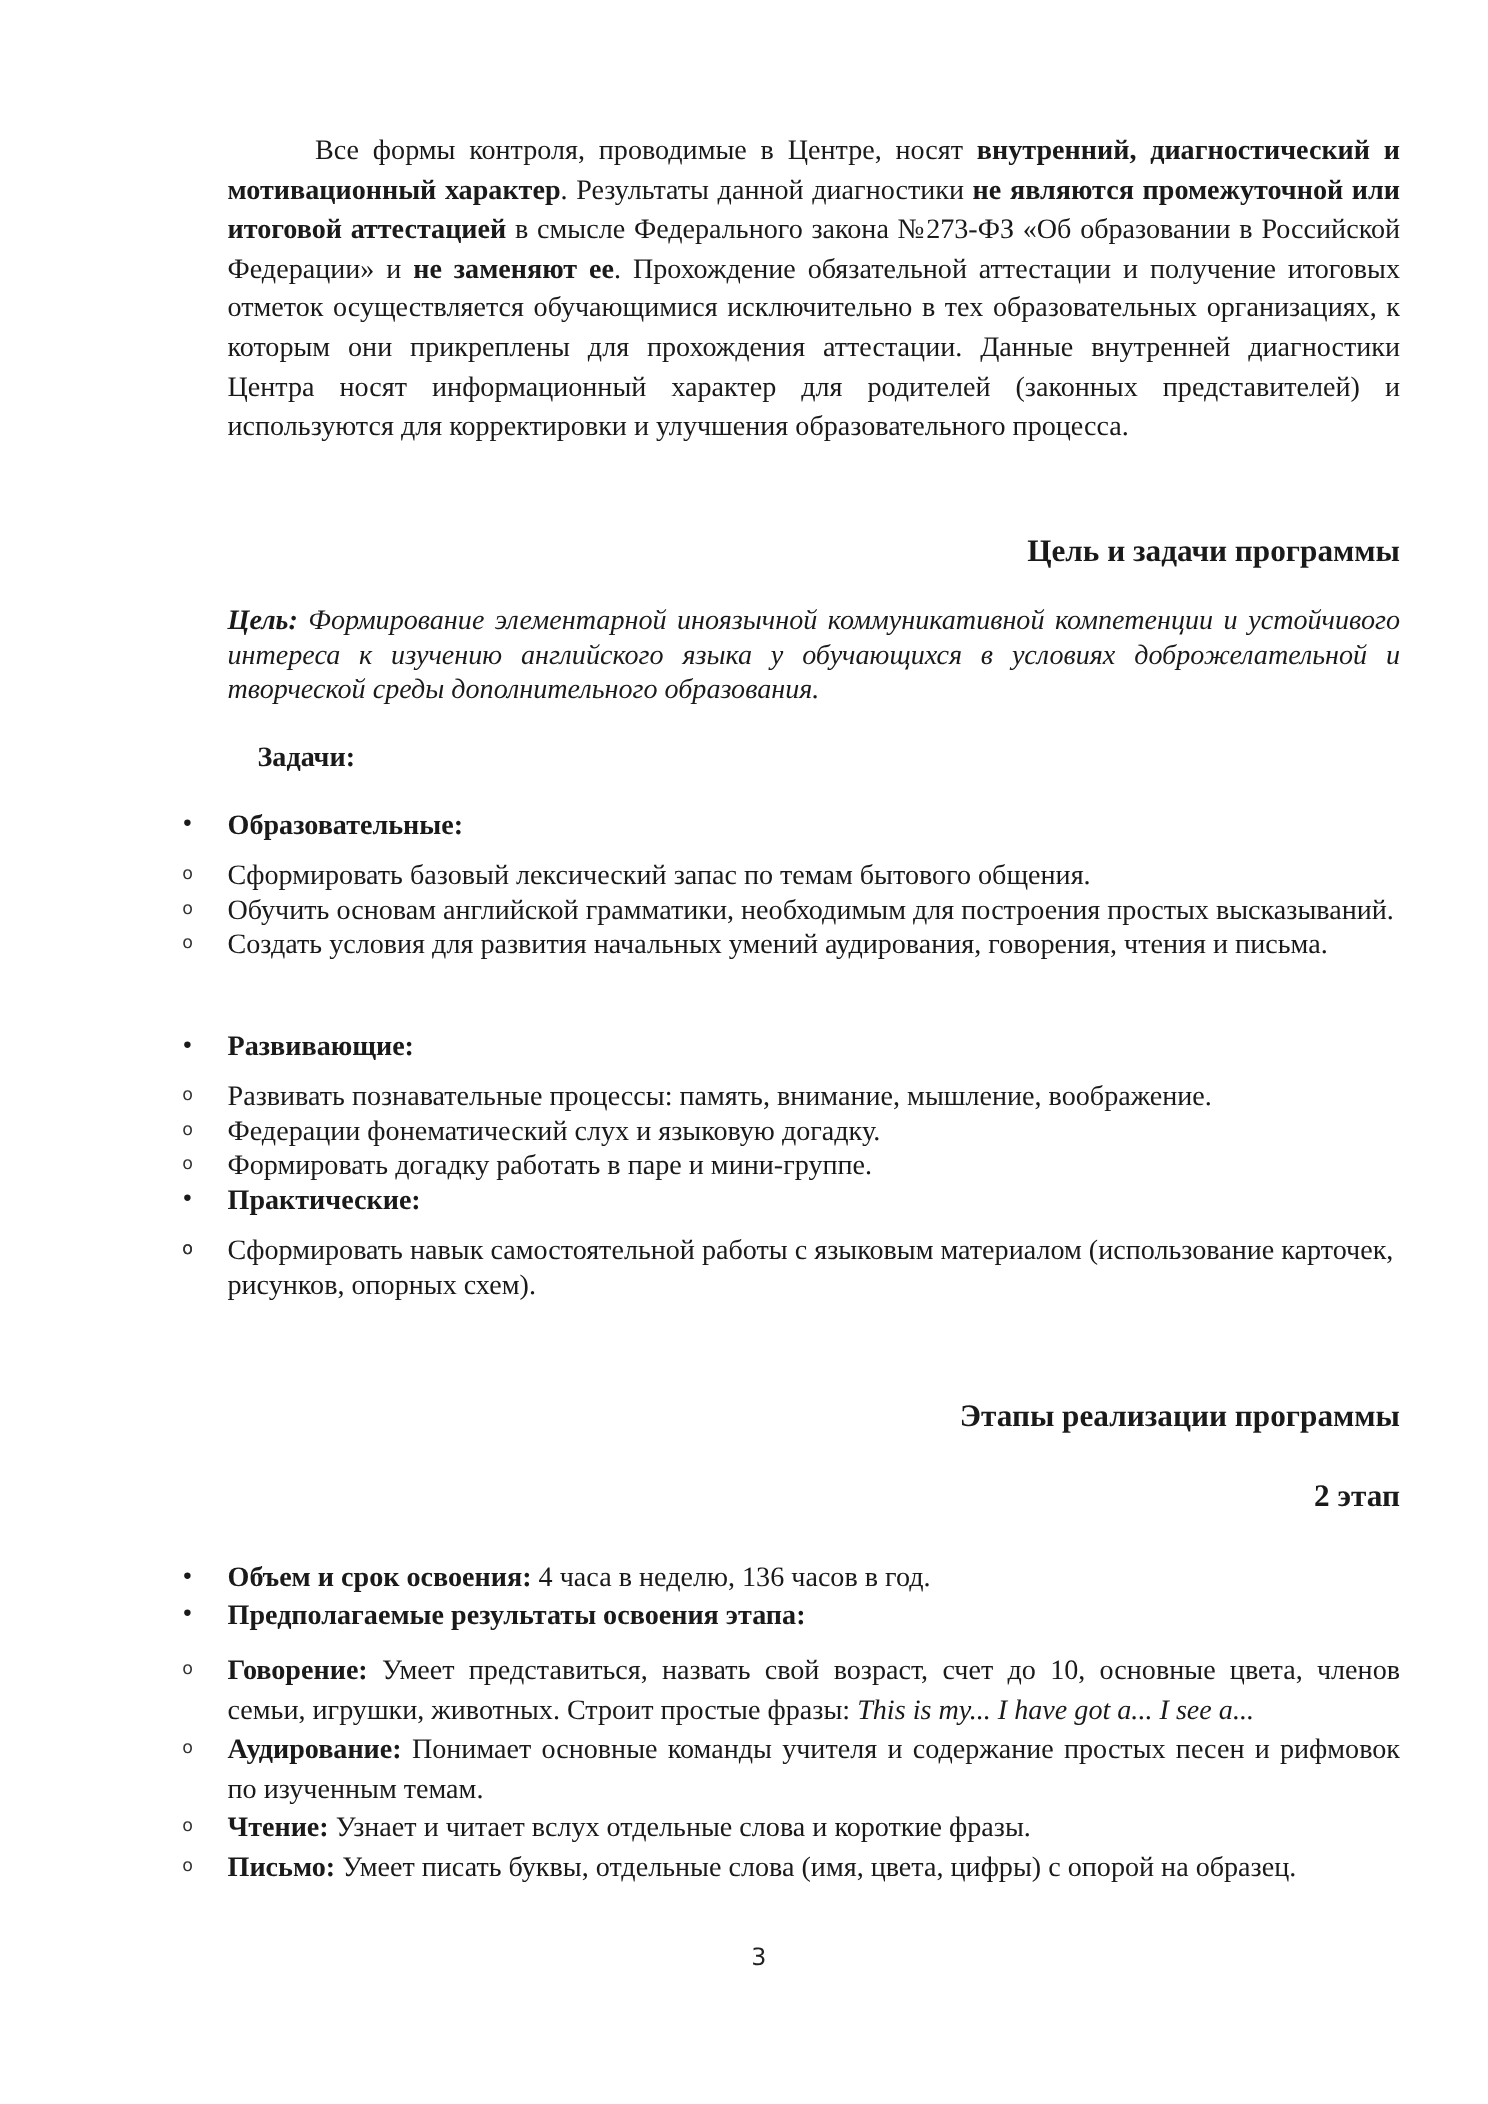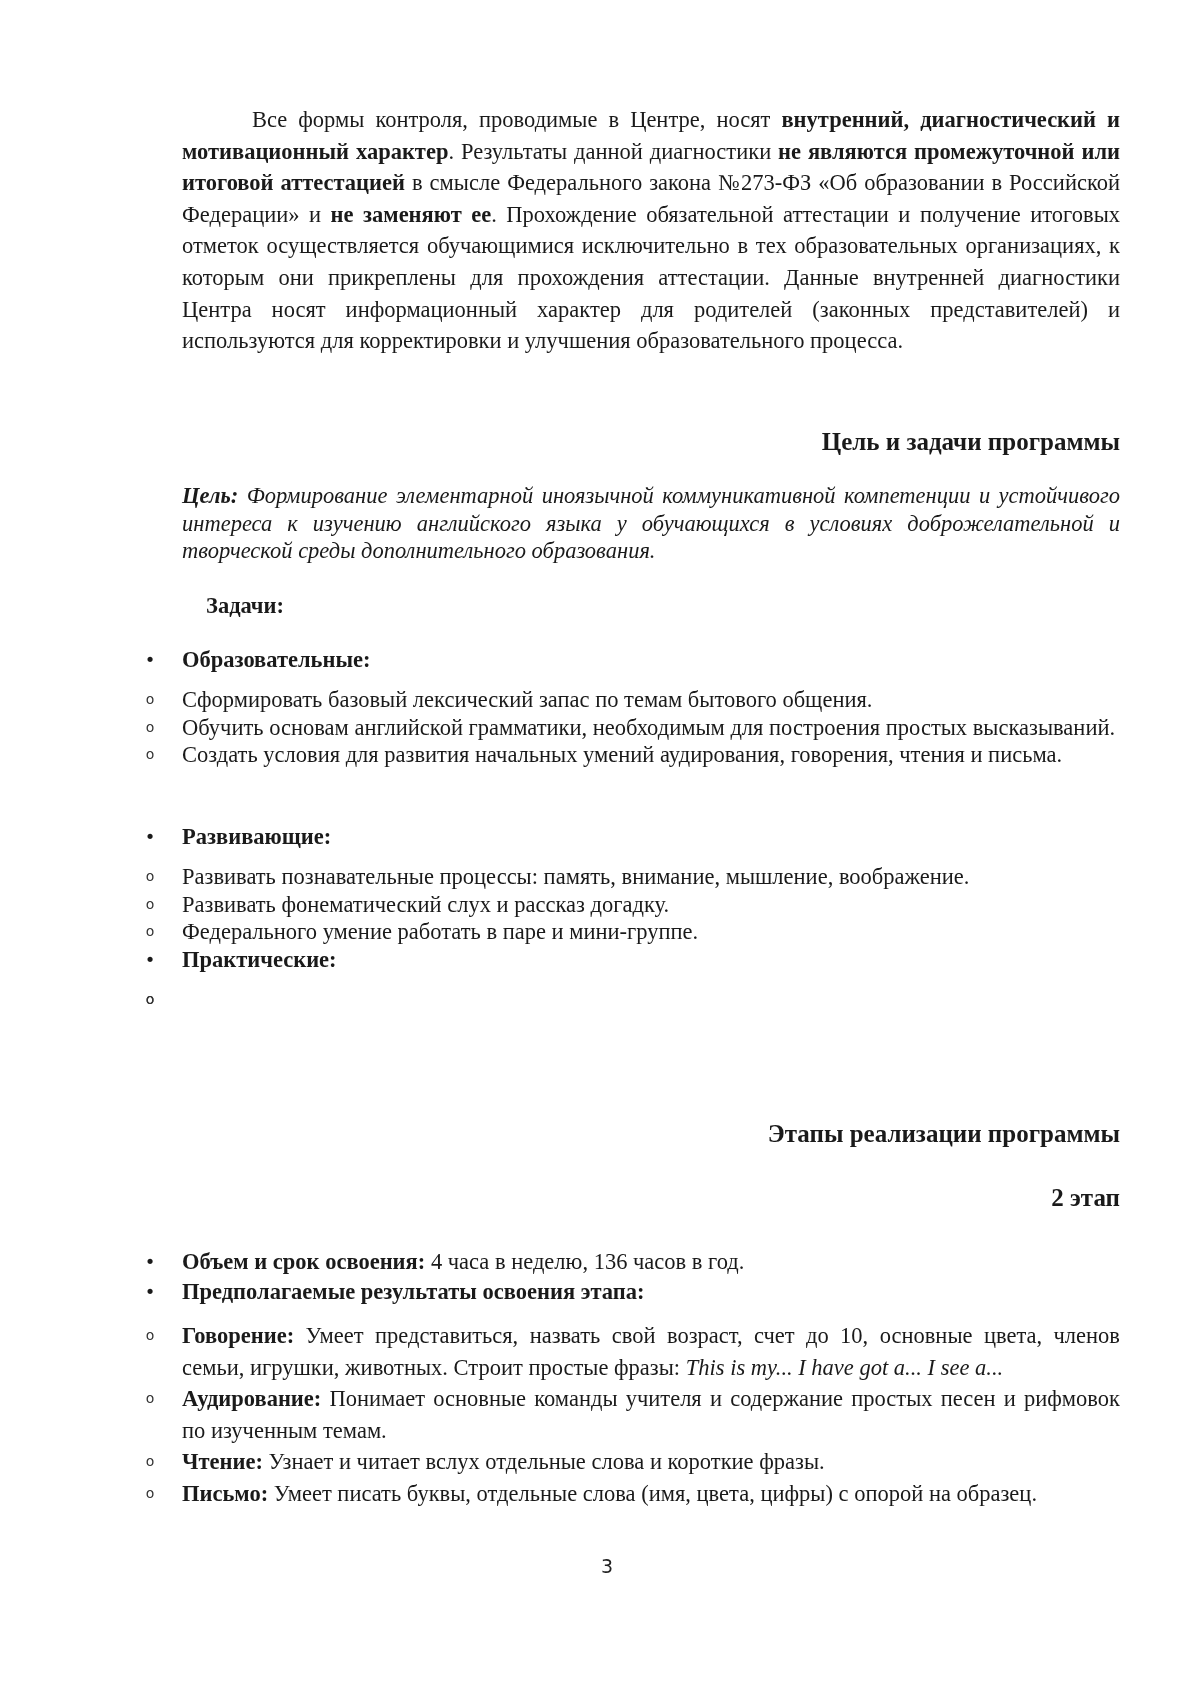--- a/index.html
+++ b/index.html
@@ -61,28 +61,28 @@
   <ul class="list" style="top:646px;">
     <li class="li" style="height:40px;"><span class="marker dot">•</span><b>Образовательные:</b></li>
     <li class="li"><span class="marker circ">o</span><span>Сформировать базовый лексический запас по темам бытового общения.</span></li>
     <li class="li"><span class="marker circ">o</span><span>Обучить основам английской грамматики, необходимым для построения простых высказываний.</span></li>
     <li class="li"><span class="marker circ">o</span><span>Создать условия для развития начальных умений аудирования, говорения, чтения и письма.</span></li>
   </ul>
 
   <ul class="list" style="top:823px;">
     <li class="li" style="height:40px;"><span class="marker dot">•</span><b>Развивающие:</b></li>
     <li class="li"><span class="marker circ">o</span><span>Развивать познавательные процессы: память, внимание, мышление, воображение.</span></li>
-    <li class="li"><span class="marker circ">o</span><span>Развивать фонематический слух и рассказ догадку.</span></li>
-    <li class="li"><span class="marker circ">o</span><span>Федерального умение работать в паре и мини-группе.</span></li>
+    <li class="li"><span class="marker circ">o</span><span>Федерации фонематический слух и языковую догадку.</span></li>
+    <li class="li"><span class="marker circ">o</span><span>Формировать догадку работать в паре и мини-группе.</span></li>
   </ul>
 
   <ul class="list" style="top:946px;">
     <li class="li" style="height:40px;"><span class="marker dot">•</span><b>Практические:</b></li>
     <li class="li"><span class="marker circ">o</span></li>
-    <li class="li"><span class="marker circ">o</span></li>
+    <li class="li"><span class="marker circ">o</span><span>Сформировать навык самостоятельной работы с языковым материалом (использование карточек, рисунков, опорных схем).</span></li>
   </ul>
 
   <div class="heading" style="top:1120px;">Этапы реализации программы</div>
   <div class="heading" style="top:1184px;">2 этап</div>
 
   <ul class="list" style="top:1248px;">
     <li class="li" style="height:30px;"><span class="marker dot">•</span><b>Объем и срок освоения:</b><span> 4 часа в неделю, 136 часов в год.</span></li>
     <li class="li" style="height:40px;"><span class="marker dot">•</span><b>Предполагаемые результаты освоения этапа:</b></li>
   </ul>
 

